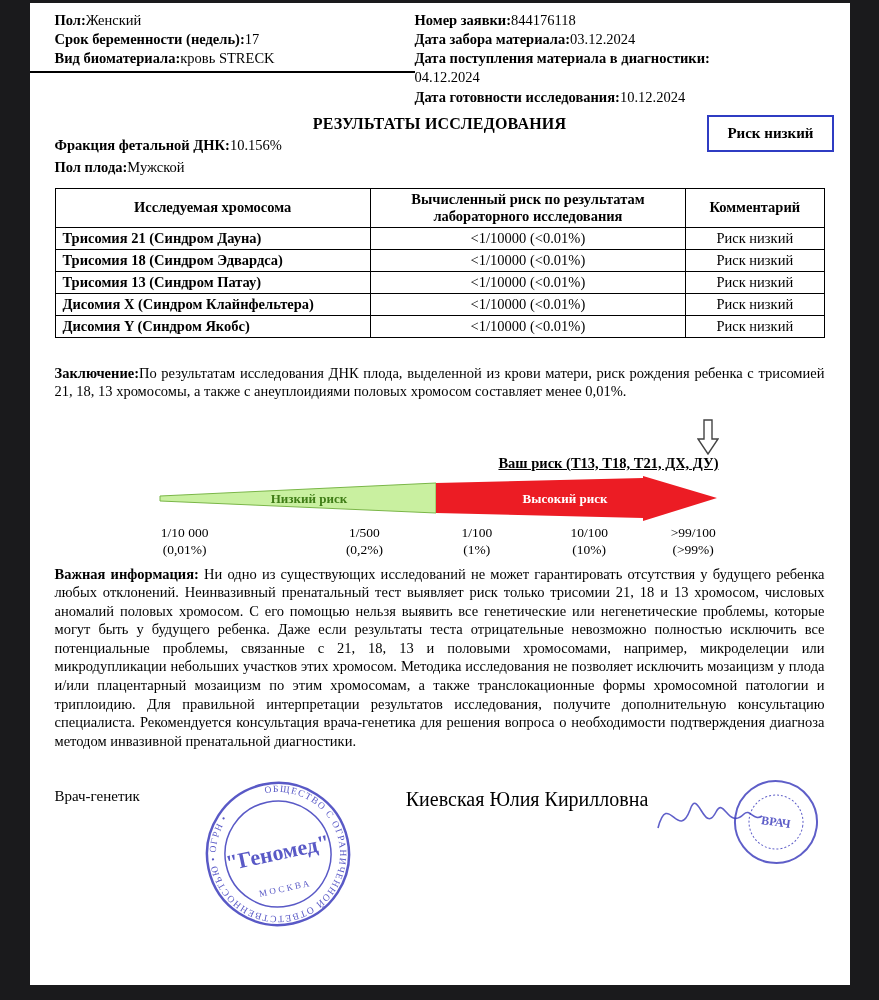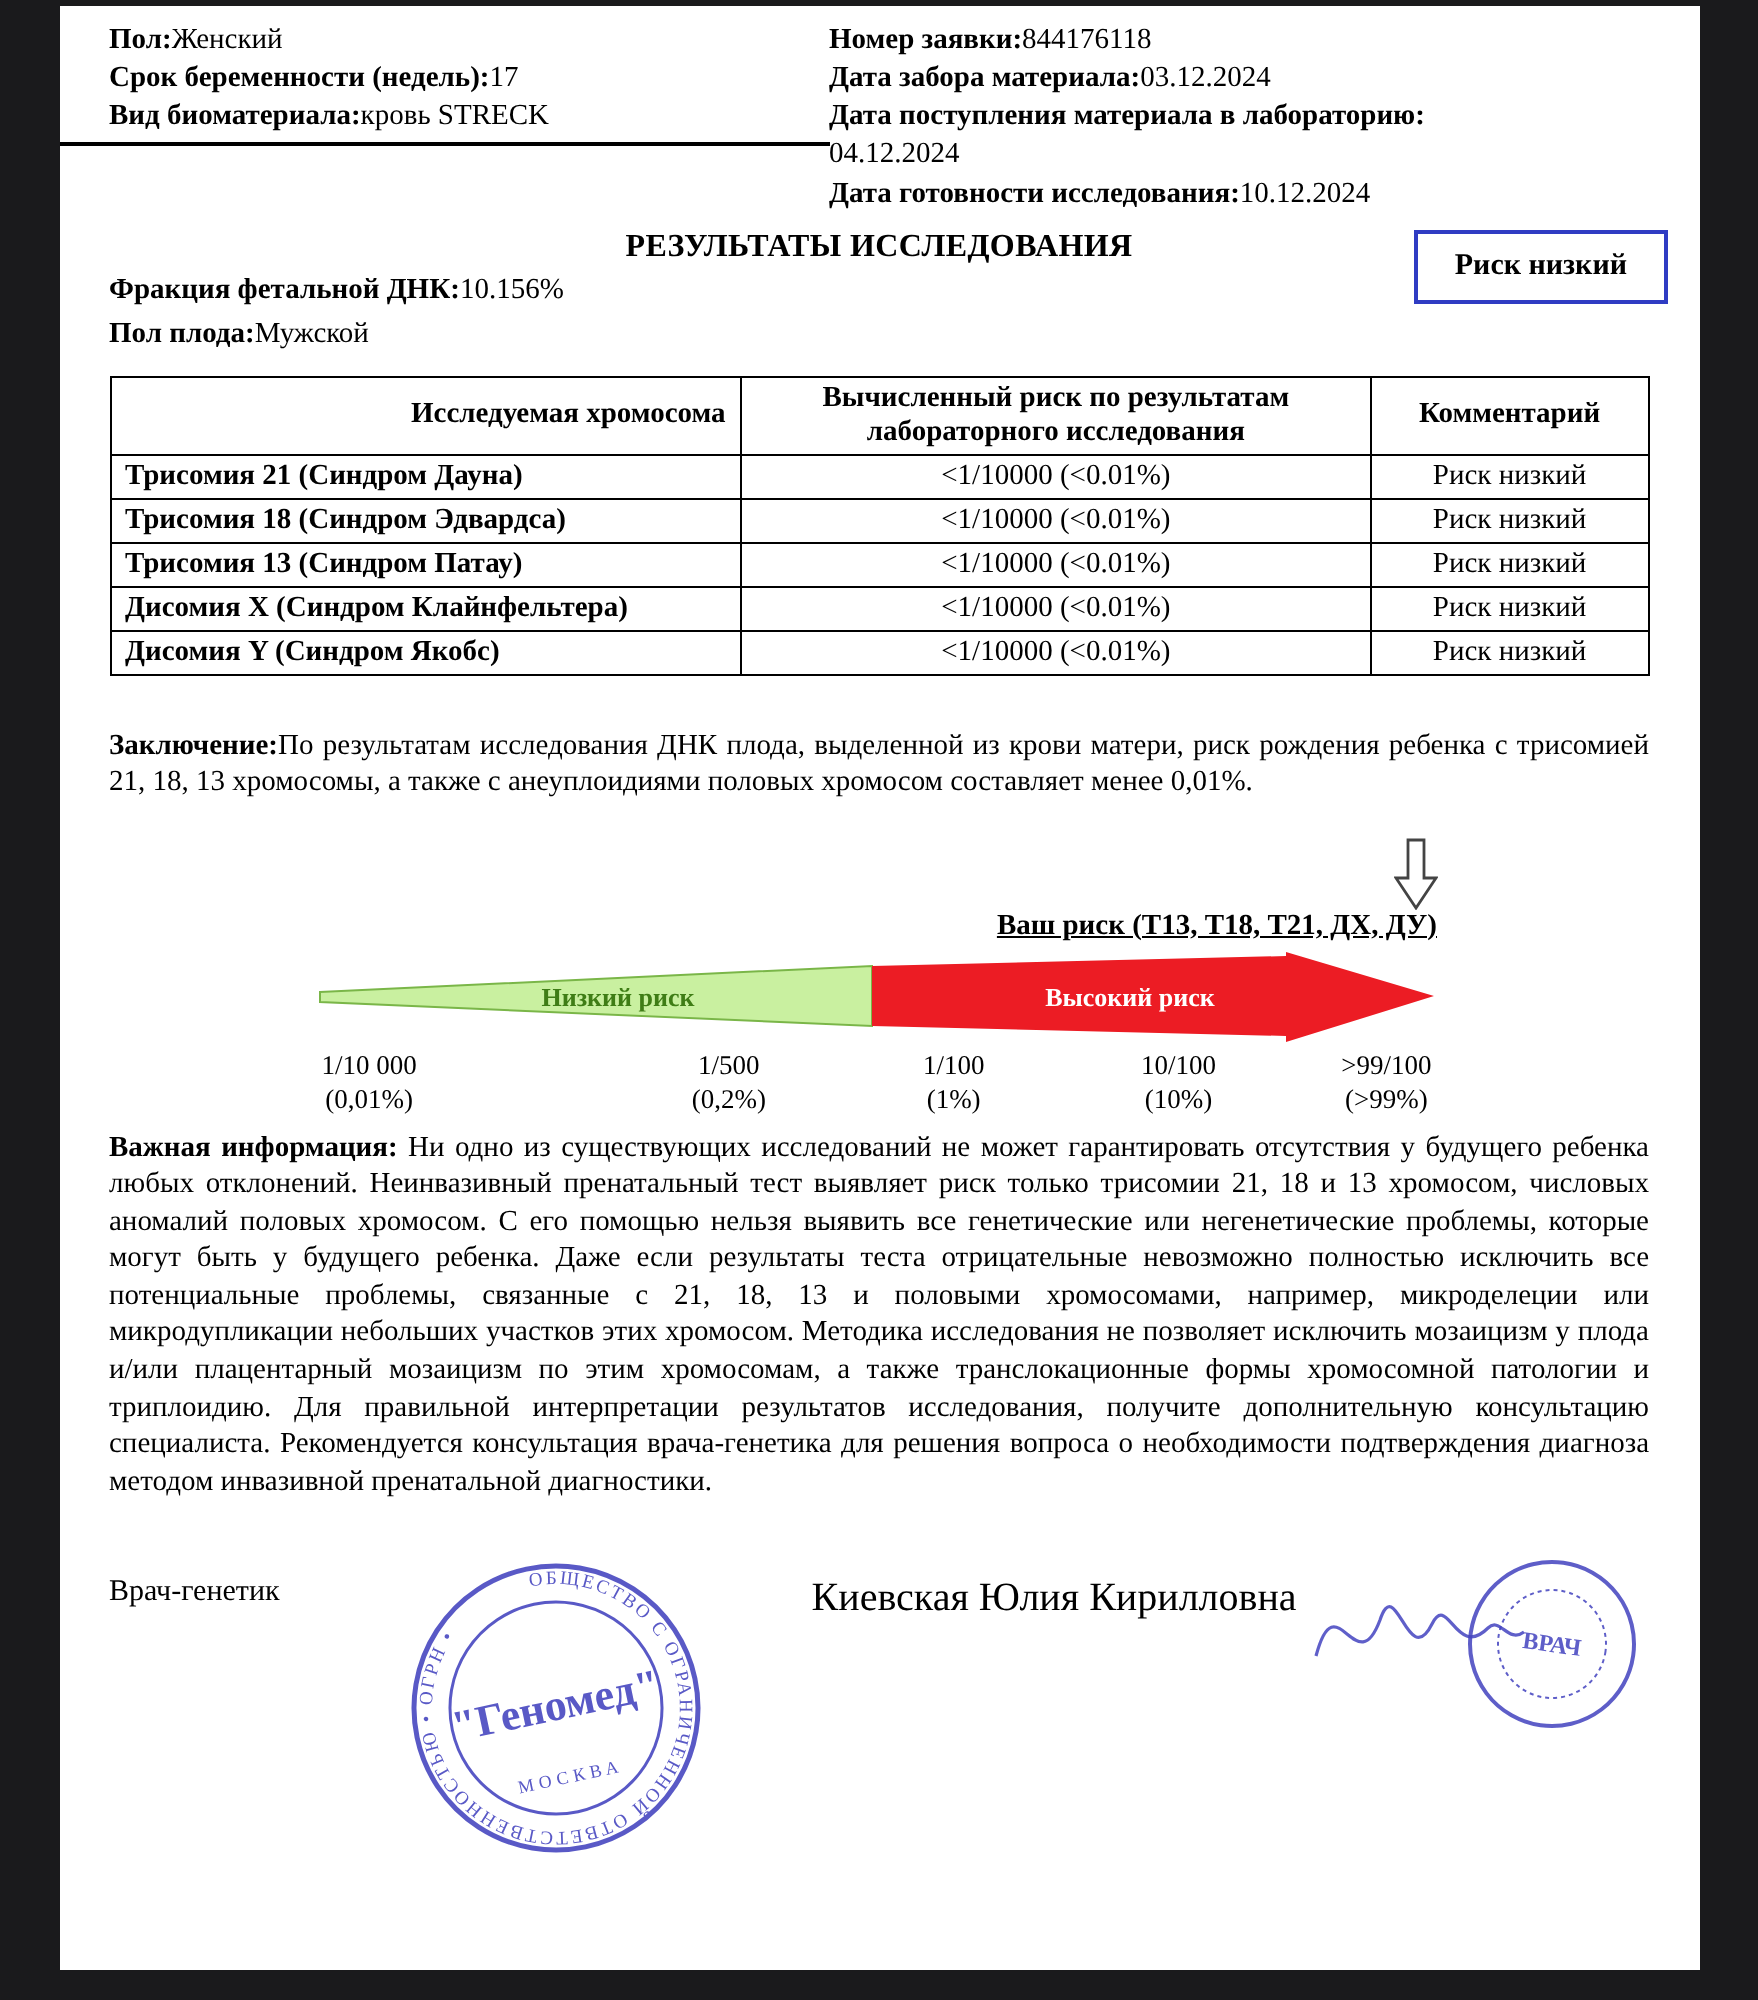--- a/index.html
+++ b/index.html
@@ -60,21 +60,21 @@
     margin-top: 10px;
     border: 1.5px solid #000;
   }
   table.results th, table.results td {
     border: 1px solid #000;
     font-size: 14.5px;
     padding: 2px 7px;
     vertical-align: middle;
   }
   table.results th { font-weight: bold; text-align: center; }
-  table.results th.c1 { text-align: right; width: 41%; font-family: Liberation Serif, serif; }
+  table.results th.c1 { text-align: center; width: 41%; font-family: Liberation Serif, serif; }
   table.results th.c2 { width: 41%; }
   table.results th.c3 { width: 18%; }
   td.chrom { font-weight: bold; }
   td.centered { text-align: center; }
 
   
   .para { font-size: 14.5px; line-height: 1.24; text-align: justify; margin-top: 27px; }
   .para.important { margin-top: 2px; line-height: 1.28; }
 
   
@@ -112,21 +112,21 @@
 
   <div class="hdr">
     <div class="hdr-col left">
       <div class="hdr-line"><b>Пол:</b><span>Женский</span></div>
       <div class="hdr-line"><b>Срок беременности (недель):</b><span>17</span></div>
       <div class="hdr-line"><b>Вид биоматериала:</b><span>кровь STRECK</span></div>
     </div>
     <div class="hdr-col">
       <div class="hdr-line"><b>Номер заявки:</b><span>844176118</span></div>
       <div class="hdr-line"><b>Дата забора материала:</b><span>03.12.2024</span></div>
-      <div class="hdr-line"><b>Дата поступления материала в лабораторию:</b><span class="val-block">04.12.2024</span></div>
+      <div class="hdr-line"><b>Дата поступления материала в диагностики:</b><span class="val-block">04.12.2024</span></div>
       <div class="hdr-line"><b>Дата готовности исследования:</b><span>10.12.2024</span></div>
     </div>
   </div>
 
   <div class="title-wrap">
     <div class="doc-title">РЕЗУЛЬТАТЫ ИССЛЕДОВАНИЯ</div>
     <div class="risk-badge">Риск низкий</div>
     <div class="summary-line"><b>Фракция фетальной ДНК:</b><span>10.156%</span></div>
     <div class="summary-line"><b>Пол плода:</b><span>Мужской</span></div>
   </div>

